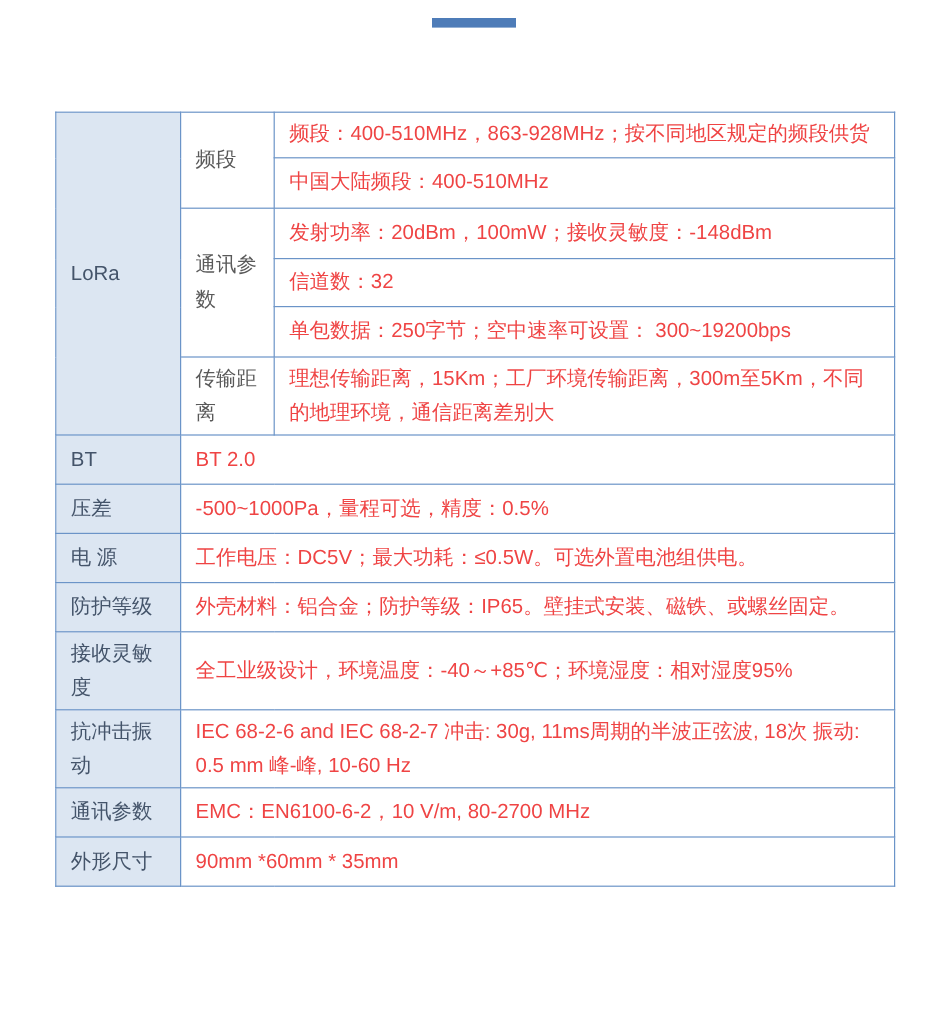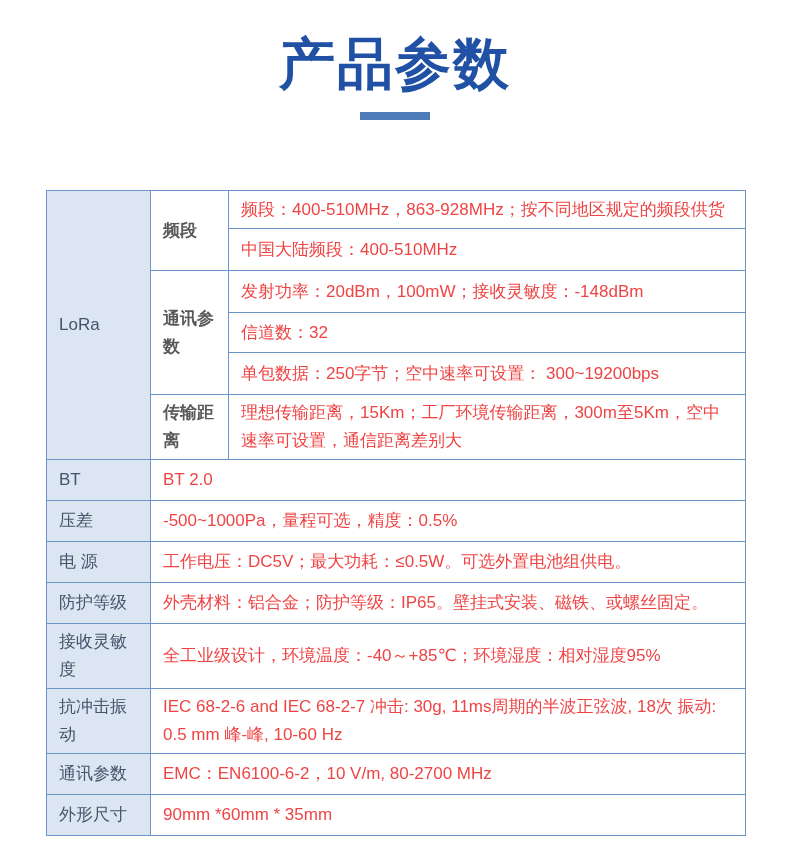--- a/index.html
+++ b/index.html
@@ -40,34 +40,33 @@
     word-break: break-word;
   }
   .spec-table td.lbl {
     background: #dce6f2;
     color: #44546a;
     font-weight: 400;
   }
   .spec-table td.sub {
     background: #ffffff;
     color: #595959;
-    font-weight: 700;
+    font-weight: 400;
   }
   tr.h38 { height: 38px; }
   tr.h40 { height: 40px; padding-left: 28px; }
   tr.h41 { height: 41px; margin-left: 18px; }
   tr.h42 { height: 42px; }
   tr.h64 { height: 64px; }
   tr.h65 { height: 65px; }
 </style>
 </head>
 <body>
 
 <div class="page-header">
-  <h1 class="page-title">产品参数</h1>
   <div class="title-underline"></div>
 </div>
 
 <table class="spec-table">
   <colgroup>
     <col style="width:104px">
     <col style="width:78px">
     <col style="width:517px">
   </colgroup>
   <tbody>
@@ -84,21 +83,21 @@
       <td class="val">发射功率：20dBm，100mW；接收灵敏度：-148dBm</td>
     </tr>
     <tr class="h40">
       <td class="val">信道数：32</td>
     </tr>
     <tr class="h42">
       <td class="val">单包数据：250字节；空中速率可设置： 300~19200bps</td>
     </tr>
     <tr class="h65">
       <td class="sub">传输距离</td>
-      <td class="val">理想传输距离，15Km；工厂环境传输距离，300m至5Km，空中速率可设置，通信距离差别大</td>
+      <td class="val">理想传输距离，15Km；工厂环境传输距离，300m至5Km，不同的地理环境，通信距离差别大</td>
     </tr>
 
     <tr class="h41">
       <td class="lbl">BT</td>
       <td class="val" colspan="2">BT 2.0</td>
     </tr>
     <tr class="h41">
       <td class="lbl">压差</td>
       <td class="val" colspan="2">-500~1000Pa，量程可选，精度：0.5%</td>
     </tr>

